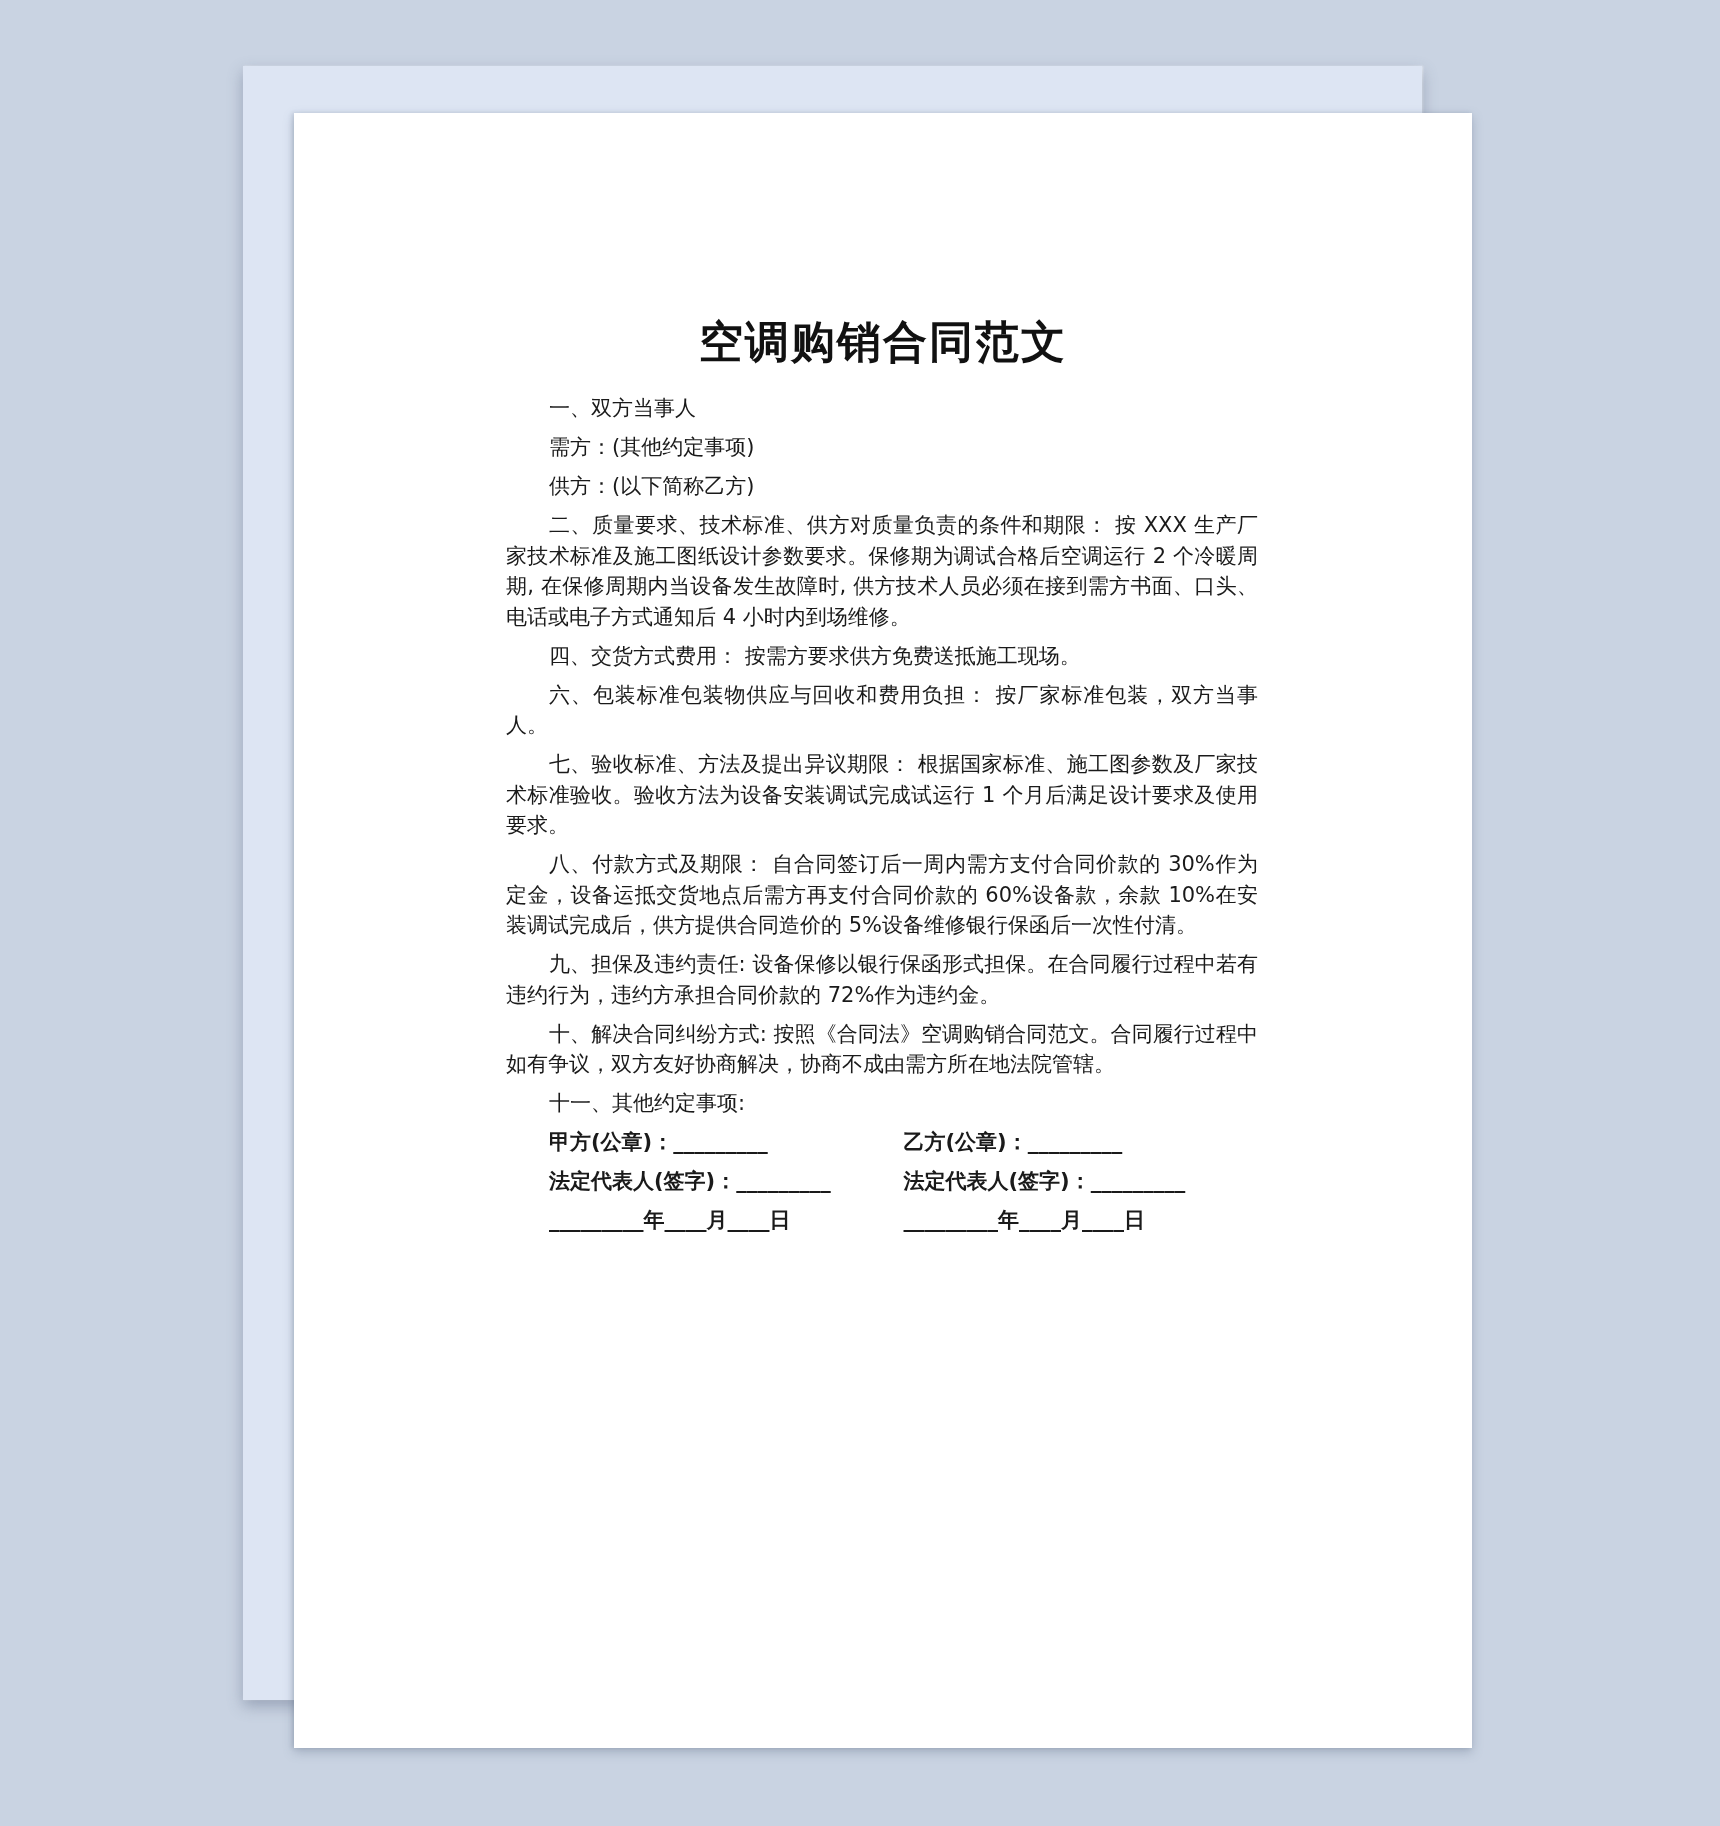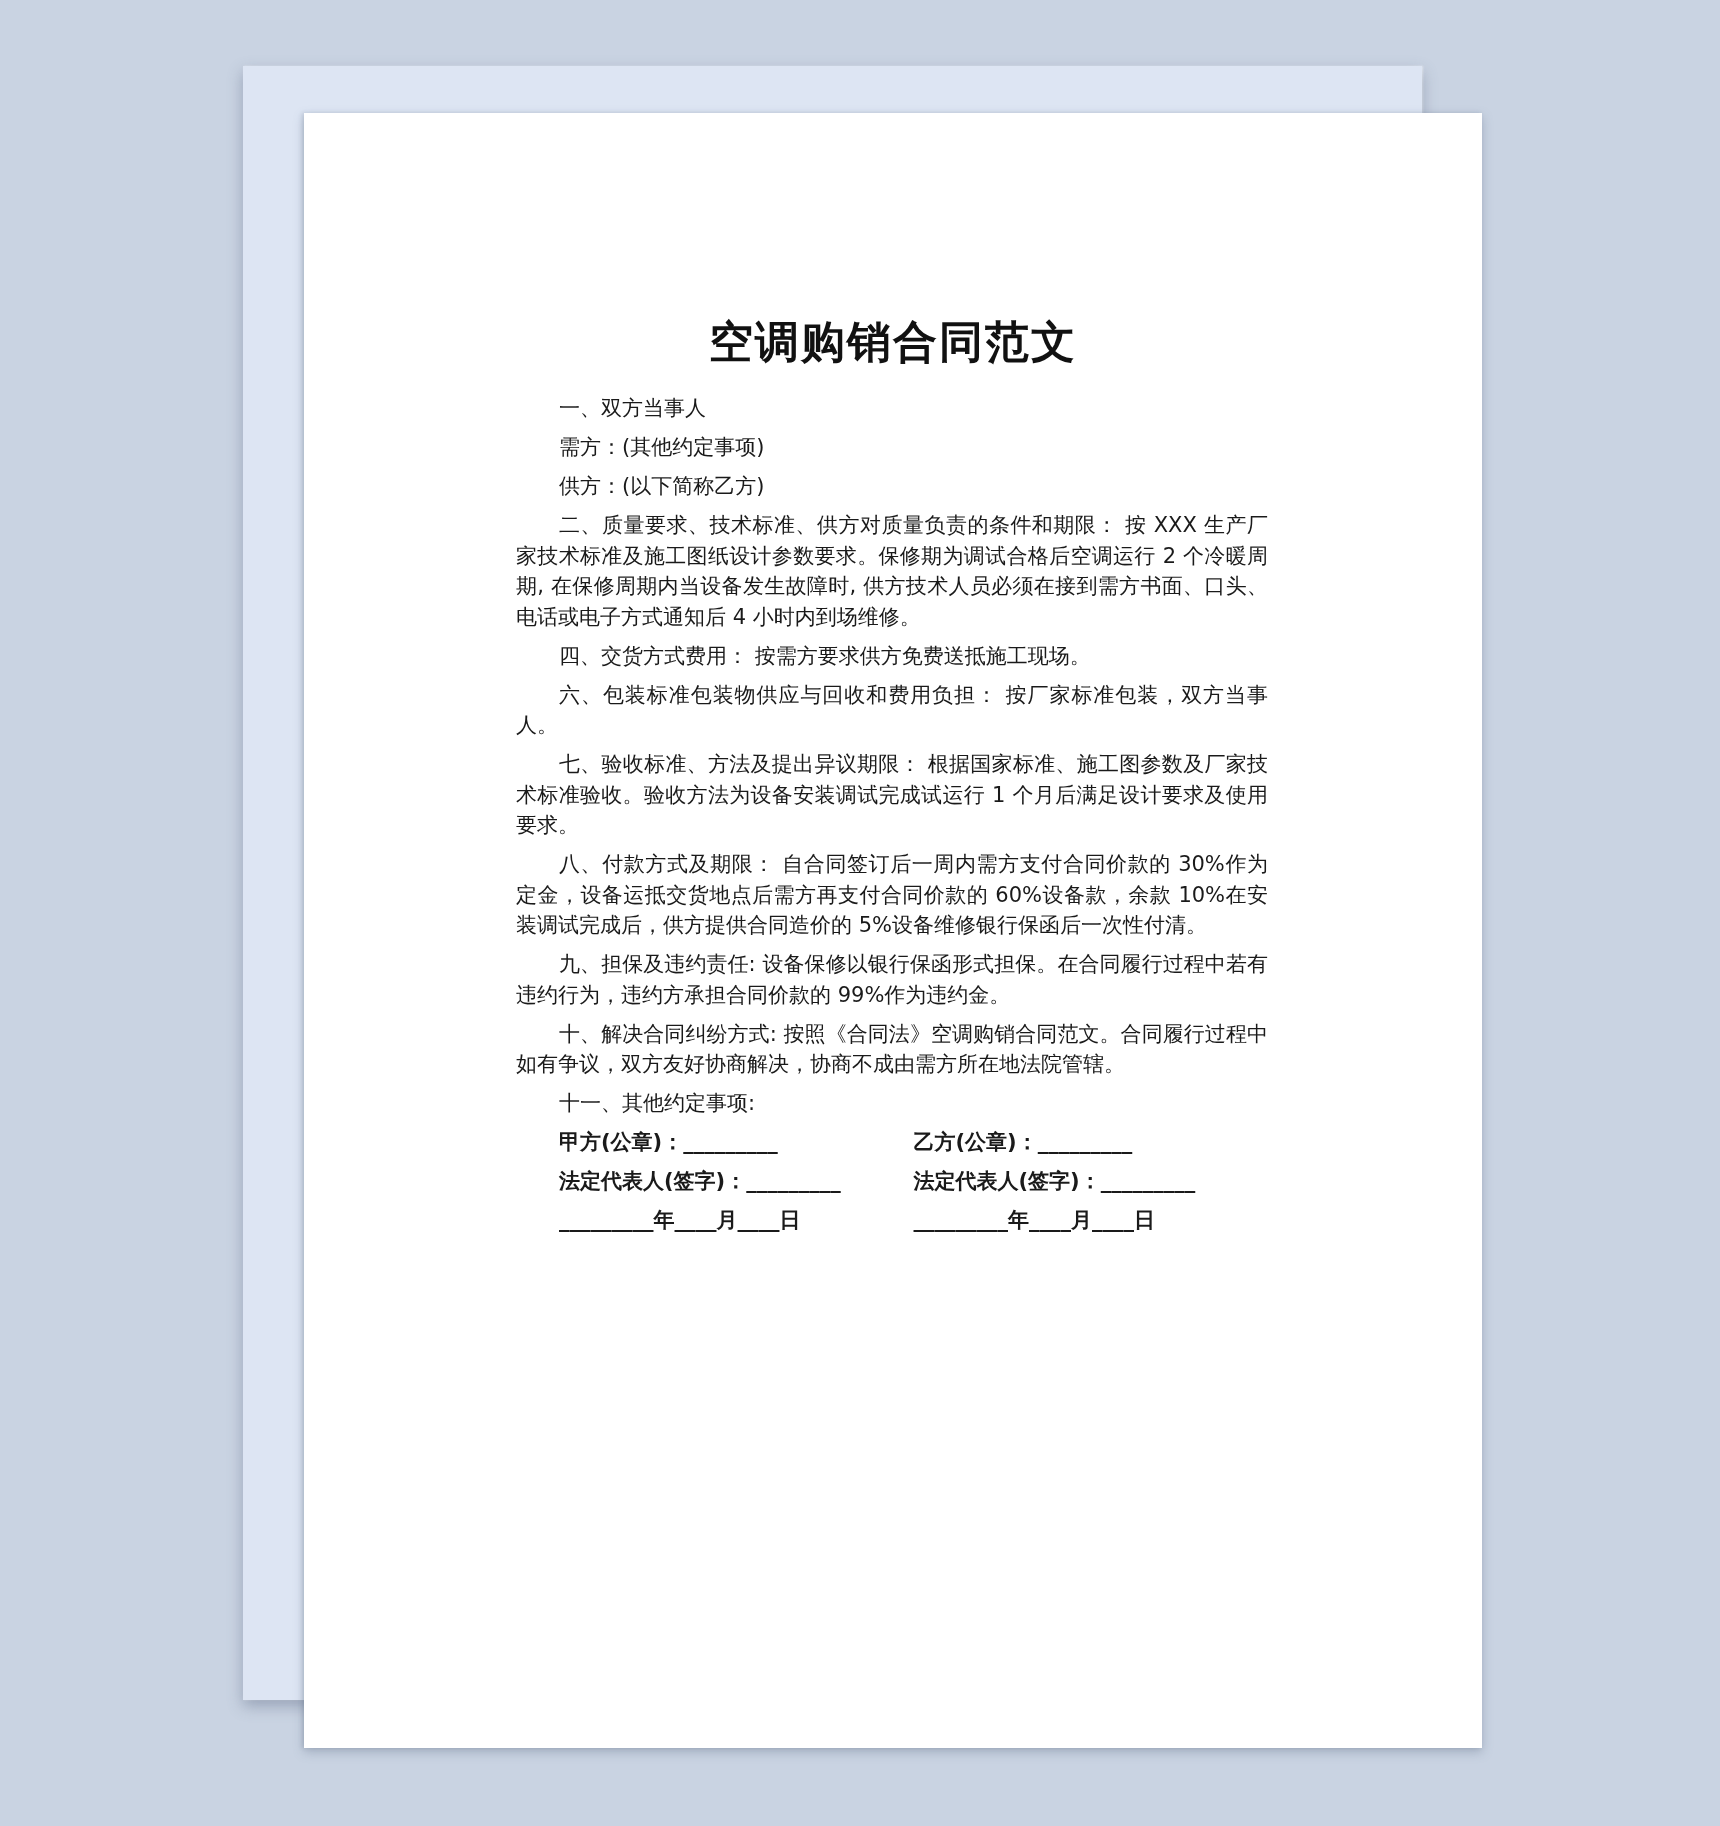--- a/index.html
+++ b/index.html
@@ -24,21 +24,20 @@
     box-shadow: 0 6px 14px rgba(90,105,130,0.45), 1px 0 2px rgba(255,255,255,0.6);
   }
   .front-page {
     position: absolute;
     left: 294px;
     top: 113px;
     width: 1178px;
     height: 1635px;
     background: #ffffff;
     box-shadow: 0 4px 10px rgba(90,105,130,0.35), -2px 0 4px rgba(90,105,130,0.2);
-    margin-left: 10px;
   }
   .doc-title {
     position: absolute;
     left: 0;
     right: 0;
     top: 200px;
     text-align: center;
     font-size: 44px;
     font-weight: bold;
     color: #111;
@@ -84,21 +83,21 @@
 
   <div class="doc-body">
     <p class="para no-indent">一、双方当事人</p>
     <p class="para no-indent">需方：(其他约定事项)</p>
     <p class="para no-indent">供方：(以下简称乙方)</p>
     <p class="para">二、质量要求、技术标准、供方对质量负责的条件和期限： 按 XXX 生产厂家技术标准及施工图纸设计参数要求。保修期为调试合格后空调运行 2 个冷暖周期, 在保修周期内当设备发生故障时, 供方技术人员必须在接到需方书面、口头、电话或电子方式通知后 4 小时内到场维修。</p>
     <p class="para">四、交货方式费用： 按需方要求供方免费送抵施工现场。</p>
     <p class="para">六、包装标准包装物供应与回收和费用负担： 按厂家标准包装，双方当事人。</p>
     <p class="para">七、验收标准、方法及提出异议期限： 根据国家标准、施工图参数及厂家技术标准验收。验收方法为设备安装调试完成试运行 1 个月后满足设计要求及使用要求。</p>
     <p class="para">八、付款方式及期限： 自合同签订后一周内需方支付合同价款的 30%作为定金，设备运抵交货地点后需方再支付合同价款的 60%设备款，余款 10%在安装调试完成后，供方提供合同造价的 5%设备维修银行保函后一次性付清。</p>
-    <p class="para">九、担保及违约责任: 设备保修以银行保函形式担保。在合同履行过程中若有违约行为，违约方承担合同价款的 99%作为违约金。</p>
+    <p class="para">九、担保及违约责任: 设备保修以银行保函形式担保。在合同履行过程中若有违约行为，违约方承担合同价款的 72%作为违约金。</p>
     <p class="para">十、解决合同纠纷方式: 按照《合同法》空调购销合同范文。合同履行过程中如有争议，双方友好协商解决，协商不成由需方所在地法院管辖。</p>
     <p class="para">十一、其他约定事项:</p>
 
     <div class="sign-row">
       <span class="sign-col">甲方(公章)：_________</span>
       <span class="sign-col">乙方(公章)：_________</span>
     </div>
     <div class="sign-row">
       <span class="sign-col">法定代表人(签字)：_________</span>
       <span class="sign-col">法定代表人(签字)：_________</span>

